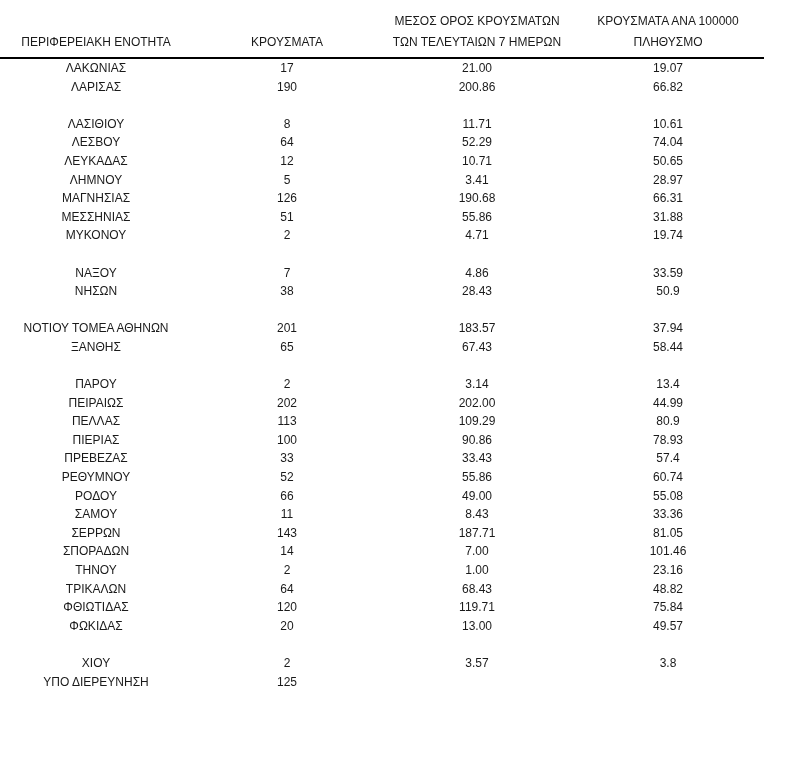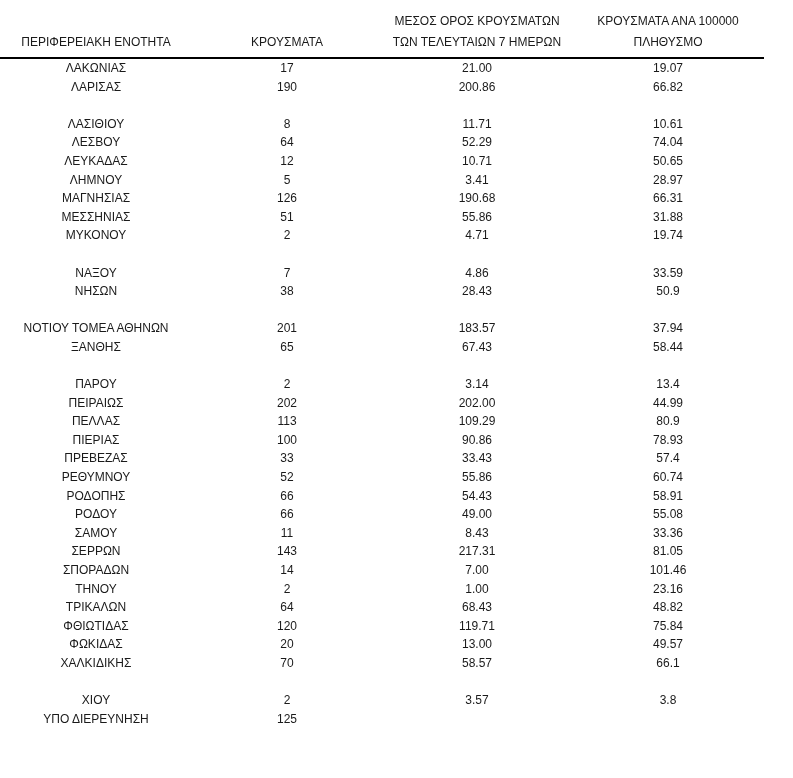--- a/index.html
+++ b/index.html
@@ -194,41 +194,35 @@
           <td>33.43</td>
           <td>57.4</td>
         </tr>
         <tr>
           <td>ΡΕΘΥΜΝΟΥ</td>
           <td>52</td>
           <td>55.86</td>
           <td>60.74</td>
         </tr>
         <tr>
-          <td>ΡΟΔΟΠΗΣ</td>
-          <td>66</td>
-          <td>54.43</td>
-          <td>58.91</td>
-        </tr>
-        <tr>
           <td>ΡΟΔΟΥ</td>
           <td>66</td>
           <td>49.00</td>
           <td>55.08</td>
         </tr>
         <tr>
           <td>ΣΑΜΟΥ</td>
           <td>11</td>
           <td>8.43</td>
           <td>33.36</td>
         </tr>
         <tr>
           <td>ΣΕΡΡΩΝ</td>
           <td>143</td>
-          <td>217.31</td>
+          <td>187.71</td>
           <td>81.05</td>
         </tr>
         <tr>
           <td>ΣΠΟΡΑΔΩΝ</td>
           <td>14</td>
           <td>7.00</td>
           <td>101.46</td>
         </tr>
         <tr>
           <td>ΤΗΝΟΥ</td>
@@ -246,26 +240,20 @@
           <td>ΦΘΙΩΤΙΔΑΣ</td>
           <td>120</td>
           <td>119.71</td>
           <td>75.84</td>
         </tr>
         <tr>
           <td>ΦΩΚΙΔΑΣ</td>
           <td>20</td>
           <td>13.00</td>
           <td>49.57</td>
-        </tr>
-        <tr>
-          <td>ΧΑΛΚΙΔΙΚΗΣ</td>
-          <td>70</td>
-          <td>58.57</td>
-          <td>66.1</td>
         </tr>
         <tr class="blank-2">
           <td colspan="4"></td>
         </tr>
         <tr>
           <td>ΧΙΟΥ</td>
           <td>2</td>
           <td>3.57</td>
           <td>3.8</td>
         </tr>

